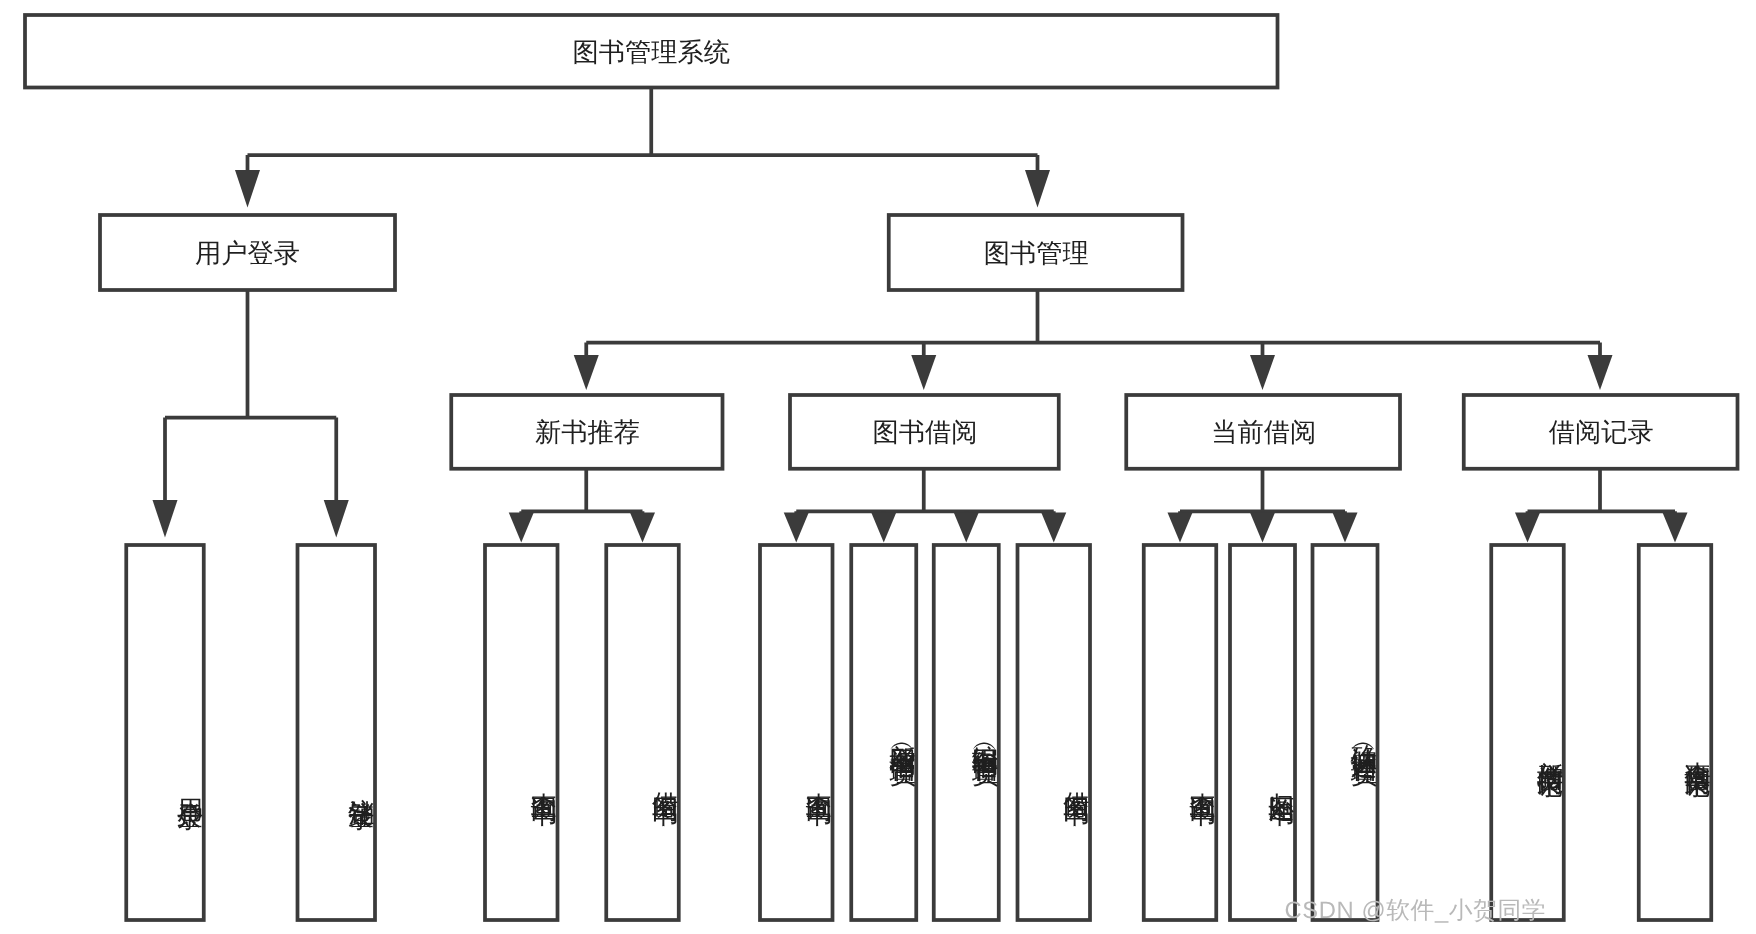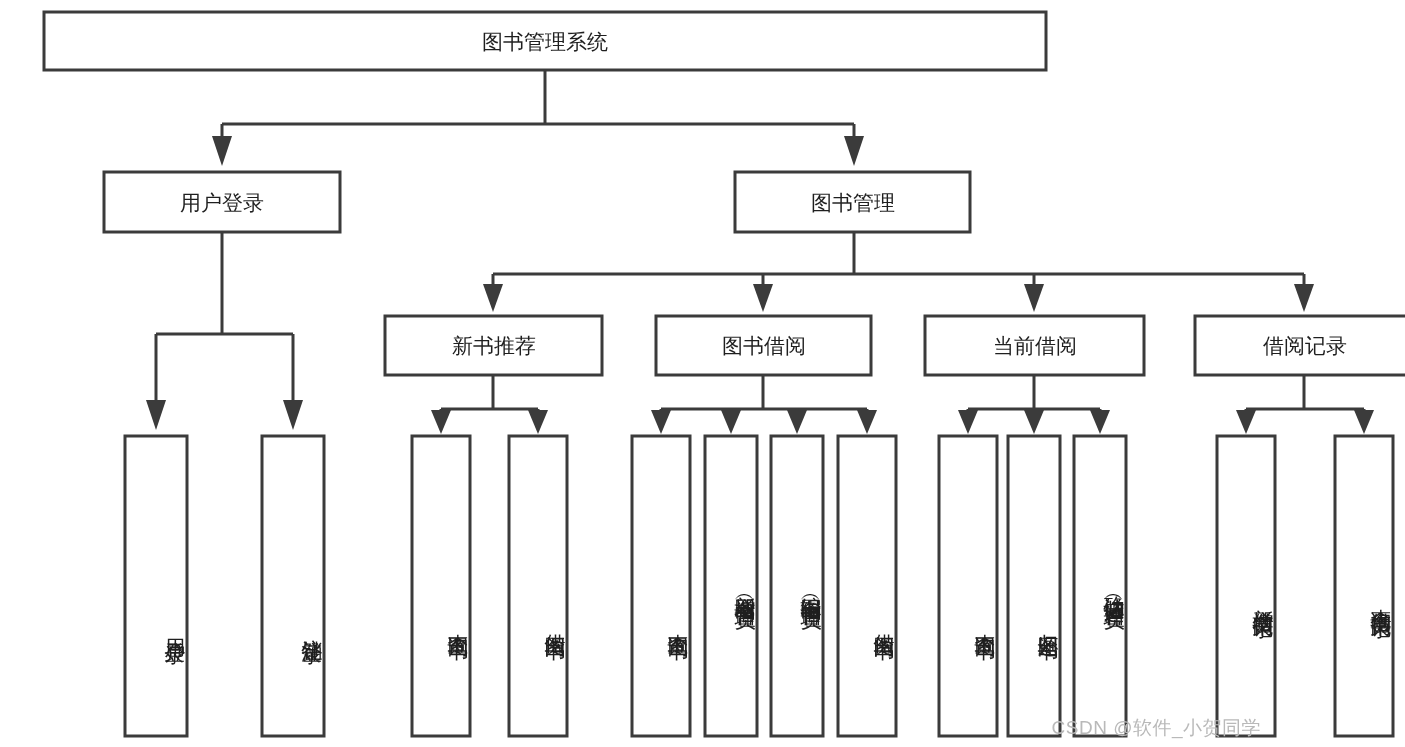--- a/index.html
+++ b/index.html
@@ -11,21 +11,20 @@
     width: 1405px;
     height: 747px;
     font-family: "Liberation Sans", "DejaVu Sans", sans-serif;
     overflow: hidden;
   }
   #diagram-root {
     position: relative;
     width: 1245px;
     height: 747px;
     background: #ffffff;
-    margin-left: 24px;
   }
   svg.diagram-canvas {
     position: absolute;
     left: 0;
     top: 0;
     width: 1405px;
     height: 747px;
   }
   .node-box {
     fill: #ffffff;

